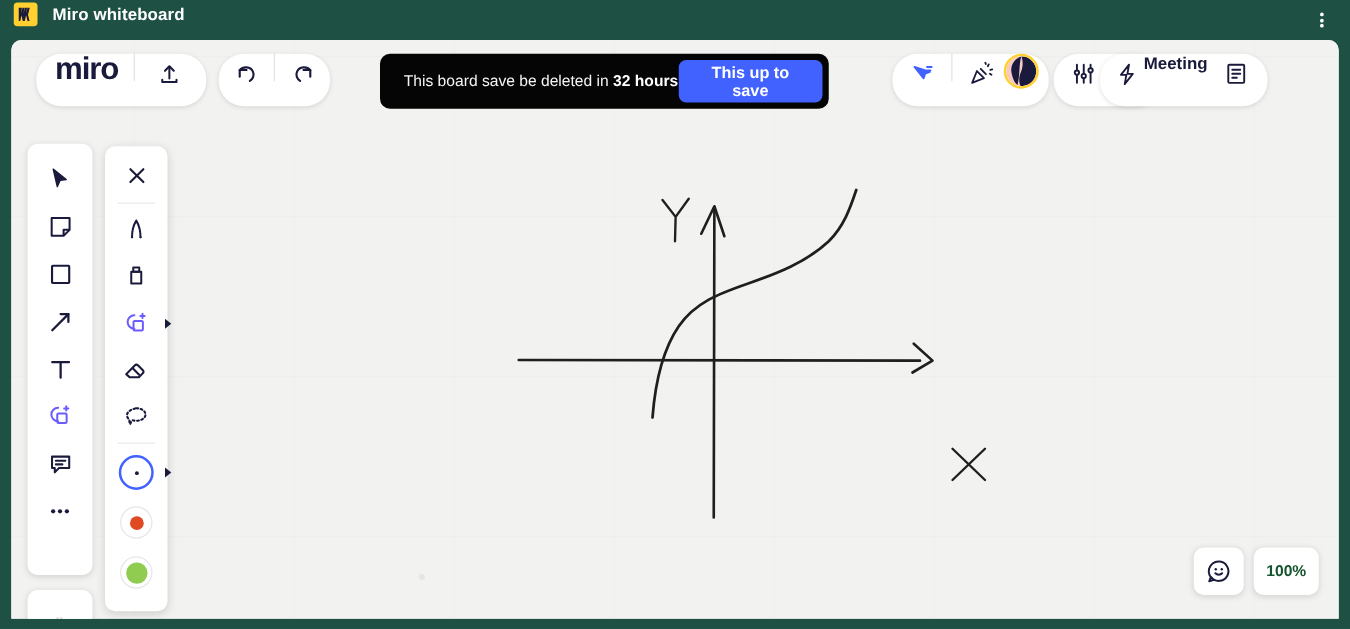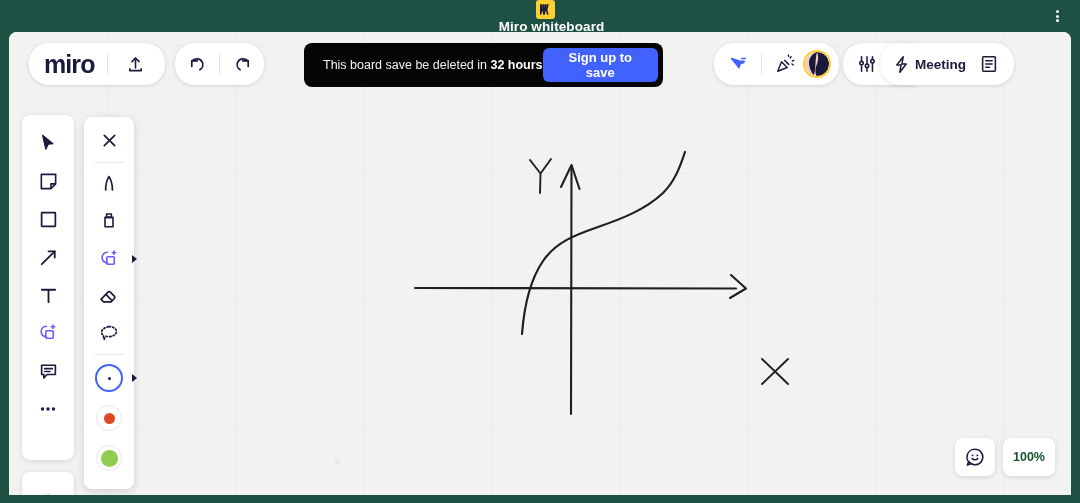--- a/index.html
+++ b/index.html
@@ -15,21 +15,20 @@
     background: #1e5044;
   }
 
   
   .titlebar {
     position: absolute; top: 0; left: 0;
     width: 1080px; height: 22px;
     display: flex; align-items: center;
     padding-left: 11px;
     background: #1e5044;
-    flex-direction: column;
   }
   .miro-favicon {
     width: 19px; height: 19px;
     background: #ffd02f;
     border-radius: 3px;
     display: flex; align-items: center; justify-content: center;
     flex: none;
   }
   .miro-favicon svg { display:block; }
   .titlebar-title {
@@ -78,21 +77,21 @@
   }
   .drawing-svg { position: absolute; left: 0; top: 0; }
 
   
   .topbar { position: absolute; top: 11px; left: 0; width: 100%; height: 46px; }
   .tb-card {
     position: absolute;
     background: #ffffff;
     border-radius: 20px;
     box-shadow: 0 1px 4px rgba(0,0,0,0.12);
-    display: flex; align-items: center;
+    display: flex; 
     height: 42px;
   }
   .brand-card { left: 20px; top: 0; padding: 0 13px 0 15px; }
   .miro-wordmark {
     font-size: 25px; font-weight: bold;
     color: #1a1a3d; letter-spacing: -0.9px;
     line-height: 1;
   }
   .vdiv { width: 1px; height: 22px; background: #e3e3e6; margin: 0 12px; }
   .icon-btn {
@@ -284,21 +283,21 @@
             <path d="M17 7.5C14 4 8 4.5 6 8.5c-1.6 3.2 0 6.5 2.5 8"></path>
               <path d="M17 13V7.3h-5.7"></path>
           </svg>
         </div>
       </div>
 
       <div class="banner">
         <div class="banner-text">
           <span>This board save be deleted in </span><b>32 hours</b>
         </div>
-        <button class="signup-btn">Sign up to save</button>
+        <button class="signup-btn">This up to save</button>
       </div>
 
       <div class="tb-card present-card">
         <div class="icon-btn">
           <svg width="20" height="20" viewBox="0 0 22 22" fill="none" stroke="#4262ff" stroke-width="1.7" stroke-linecap="round" stroke-linejoin="round">
             <path d="M4 5l8 10 1.4-4.2L17.5 9.4z" fill="#4262ff"></path>
             <path d="M15 5h4M15 8h3"></path>
           </svg>
         </div>
         <div class="vdiv" style="margin:0 7px;"></div>

